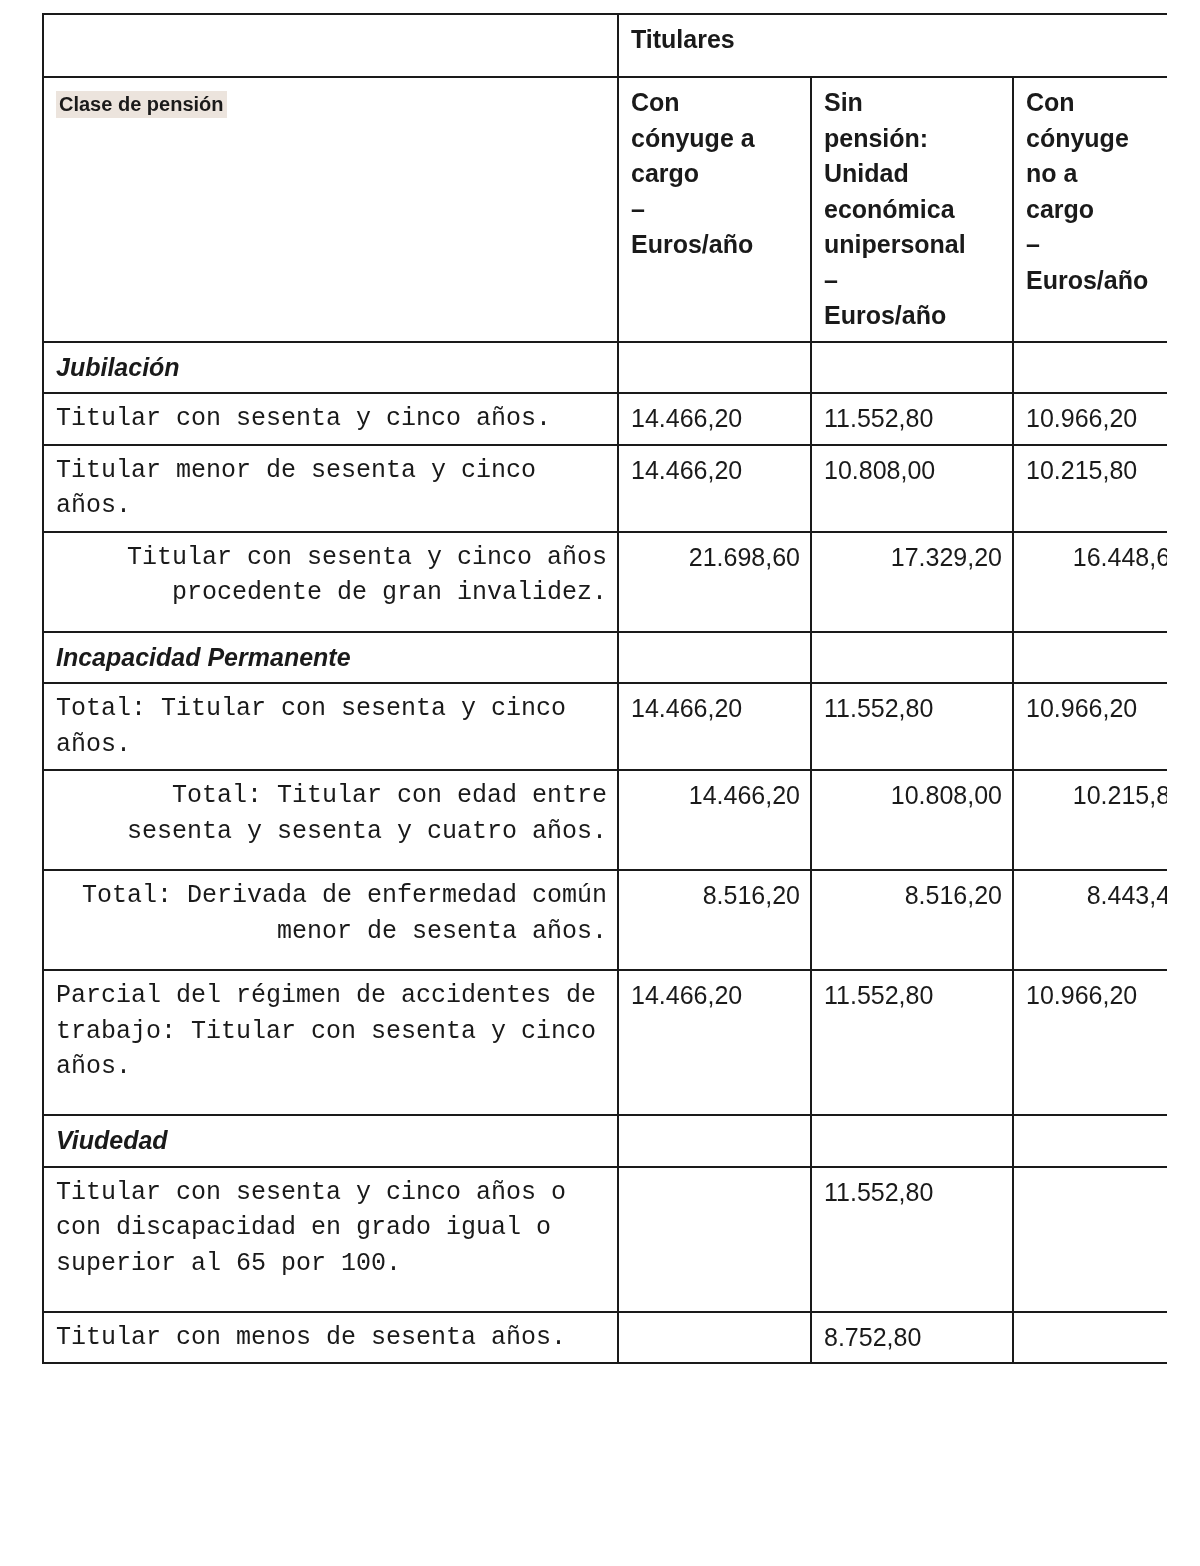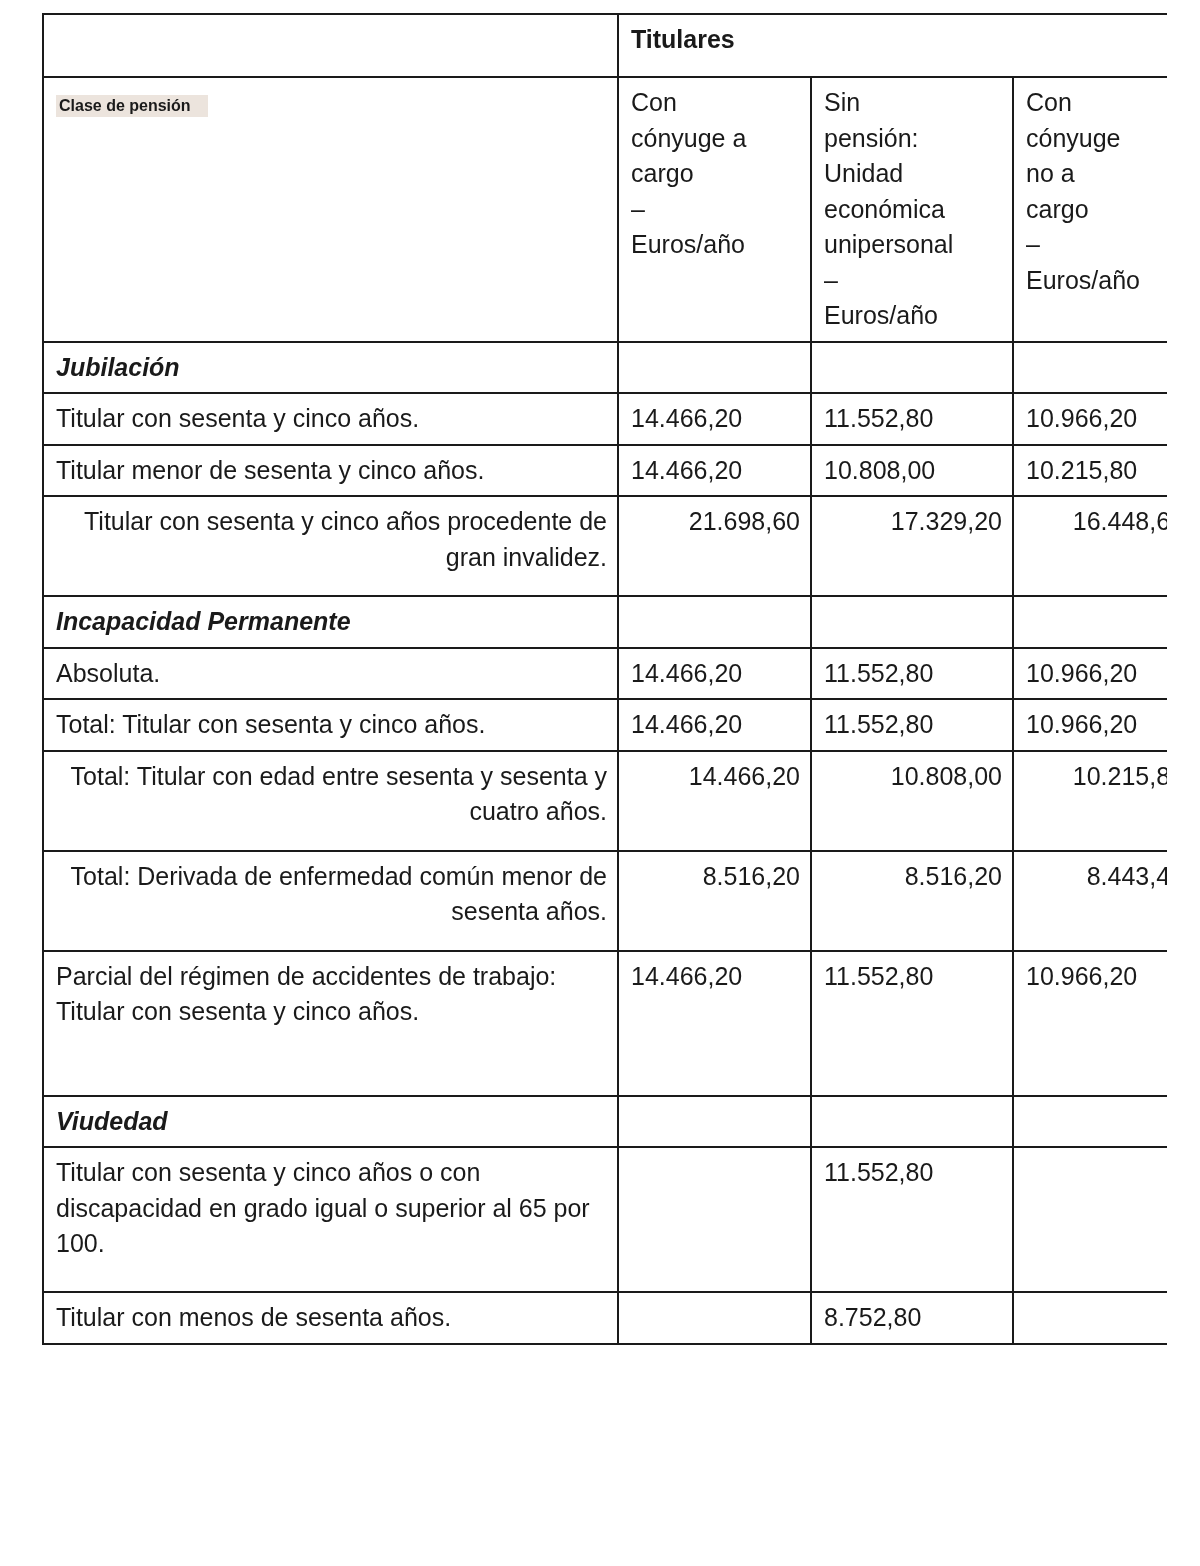--- a/index.html
+++ b/index.html
@@ -46,47 +46,47 @@
   col.c-v3 { width: 182px; }
 
   td.concept-blank { height: 47px; padding: 0; }
   td.group-head {
     font-weight: bold;
     font-size: 25px;
     padding-top: 9px;
     padding-bottom: 9px;
   }
   td.colhead {
-    font-weight: normal;
+    font-weight: bold;
     font-size: 25px;
     line-height: 1.42;
     padding-top: 9px;
     padding-bottom: 10px;
   }
   td.concept-head {
     vertical-align: middle;
     padding-top: 10px;
     padding-bottom: 10px;
   }
   .hl {
     font-weight: bold;
-    font-size: 16px;
+    font-size: 20px;
     background: #ece4dd;
-    padding: 1px 17px 2px 3px;
+    padding: 1px 3px 2px 3px;
     display: inline-block;
     line-height: 1.2;
   }
   td.section {
     font-style: italic;
     font-size: 25px;
     padding-top: 8px;
     padding-bottom: 9px;
     font-weight: bold;
   }
-  td.concept { font-size: 25px; }
+  td.concept { font-size: 25px; font-family: Liberation Mono, monospace; }
   td.value { font-size: 25px; white-space: nowrap; }
   td.empty { font-size: 25px; }
   .r-tall3 { height: 100px; text-align: right; }
   .r-tall4 { height: 145px; margin-left: 47px; }
   .r-norm { height: 33px; }
 </style>
 </head>
 <body>
 
 <div class="sheet">
@@ -164,26 +164,20 @@
       </tr>
 
       <tr class="r-norm">
         <td class="section">Incapacidad Permanente</td>
         <td class="empty"></td>
         <td class="empty"></td>
         <td class="empty"></td>
       </tr>
 
 
-      <tr class="r-norm">
-        <td class="concept">Absoluta.</td>
-        <td class="value">14.466,20</td>
-        <td class="value">11.552,80</td>
-        <td class="value">10.966,20</td>
-      </tr>
 
       <tr class="r-norm">
         <td class="concept">Total: Titular con sesenta y cinco años.</td>
         <td class="value">14.466,20</td>
         <td class="value">11.552,80</td>
         <td class="value">10.966,20</td>
       </tr>
 
       <tr class="r-tall3">
         <td class="concept">Total: Titular con edad entre sesenta y sesenta y cuatro años.</td>

